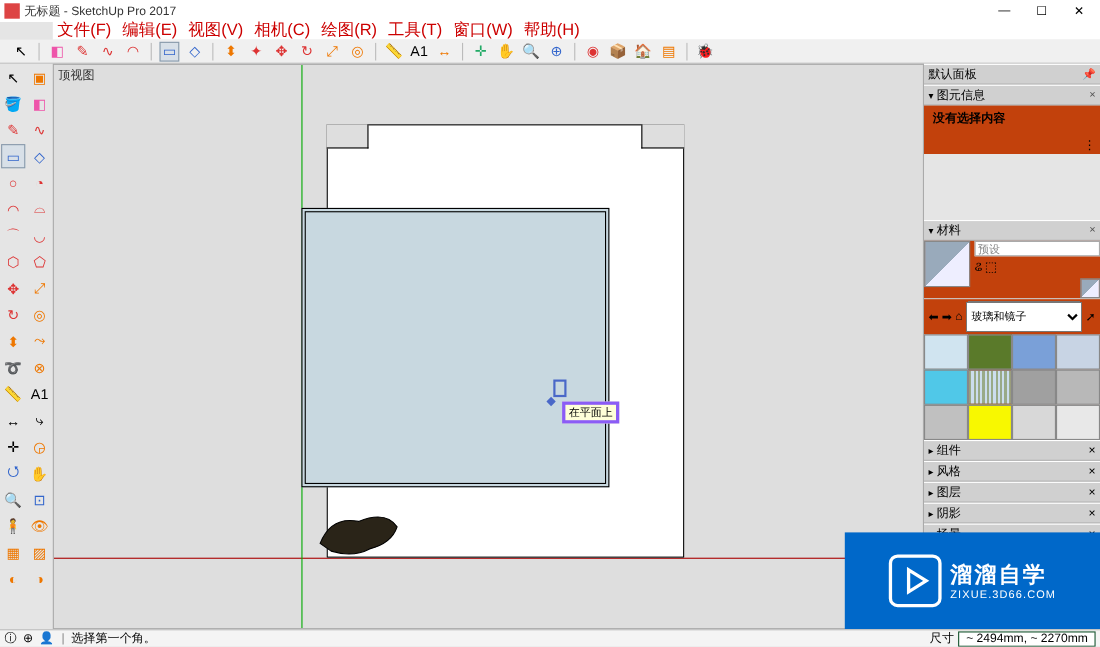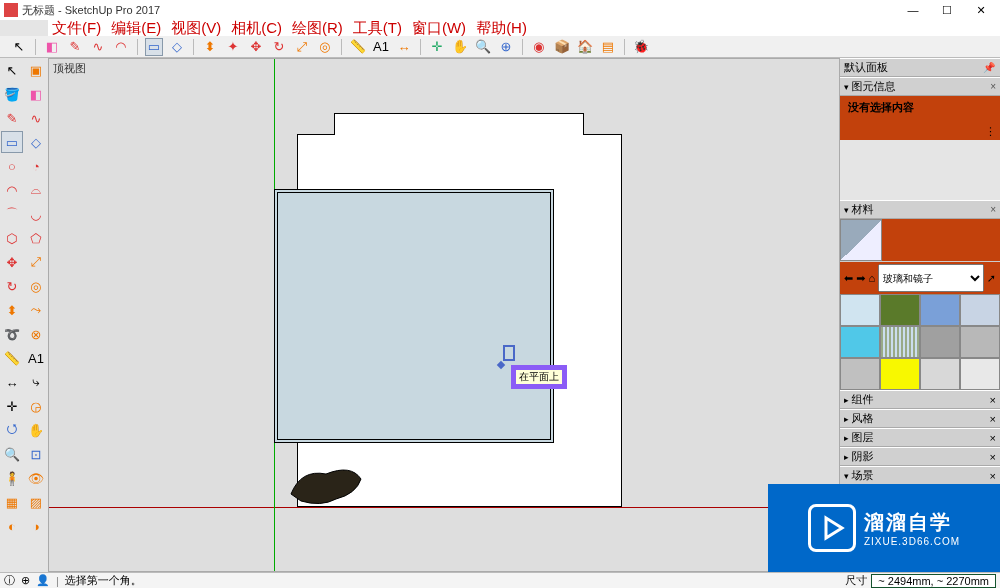--- a/index.html
+++ b/index.html
@@ -34,21 +34,21 @@
 .view-label { position:absolute; top:2px; left:4px; font-size:11px; color:#333; }
 .axis-x { position:absolute; top:448px; left:0; right:0; height:1px; background:#a00; }
 .axis-y { position:absolute; left:225px; top:0; bottom:0; width:1px; background:#0a0; }
 .wall { position:absolute; border:1px solid #000; background:#fff; }
 .wall-outer { top:54px; left:248px; width:325px; height:394px; border-width:1px; }
 .notch-l { position:absolute; top:54px; left:248px; width:38px; height:22px; background:#dedede; border-right:1px solid #000; border-bottom:1px solid #000; }
 .notch-r { position:absolute; top:54px; left:534px; width:39px; height:22px; background:#dedede; border-left:1px solid #000; border-bottom:1px solid #000; }
 .pool { position:absolute; top:130px; left:225px; width:280px; height:254px; border:4px double #000; background:#c8d8e0; }
 .cursor-mark { position:absolute; top:286px; left:454px; width:12px; height:16px; border:2px solid #4a68c8; background:transparent; }
 .cursor-dot { position:absolute; top:303px; left:449px; width:6px; height:6px; background:#4a68c8; transform:rotate(45deg); }
-.tooltip { position:absolute; top:306px; left:462px; background:#ffffd8; border:5px solid #8b5cf6; font-size:10px; padding:0 3px; }
+.tooltip { position:absolute; top:306px; left:462px; background:#ffffd8; border:3px solid #8b5cf6; font-size:10px; padding:0 3px; }
 .figure { position:absolute; top:400px; left:232px; width:90px; height:50px; }
 .figure svg { width:100%; height:100%; }
 
 
 .right { width:160px; background:#e5e5e5; display:flex; flex-direction:column; font-size:11px; }
 .panel-hdr { background:#d0d0d0; border-top:1px solid #fff; border-bottom:1px solid #aaa; padding:1px 4px; display:flex; align-items:center; }
 .panel-hdr .arrow { margin-right:3px; font-size:9px; }
 .panel-hdr .sp { flex:1; }
 .panel-hdr .x { font-size:10px; color:#555; }
 .panel-body { background:#c2410c; padding:2px 4px; }
@@ -235,20 +235,28 @@
 
     <div class="panel-hdr">
       <span class="arrow">▾</span>
       <span>材料</span>
       <span class="sp"></span>
       <span class="x">×</span>
     </div>
     <div class="panel-body" style="padding:0;">
       <div class="mat-preview">
         <div class="mat-thumb"></div>
+        <div class="mat-right">
+          <div class="mat-name">预设</div>
+          <div style="display:flex; gap:2px; margin-top:2px;">
+            <span style="font-size:12px;">ଌ</span>
+            <span style="font-size:12px;">⬚</span>
+          </div>
+          <div class="mat-mini"></div>
+        </div>
       </div>
       <div class="selectrow">
         <span>⬅</span>
         <span>➡</span>
         <span>⌂</span>
         <select>
           <option>玻璃和镜子</option>
         </select>
         <span>➚</span>
       </div>

